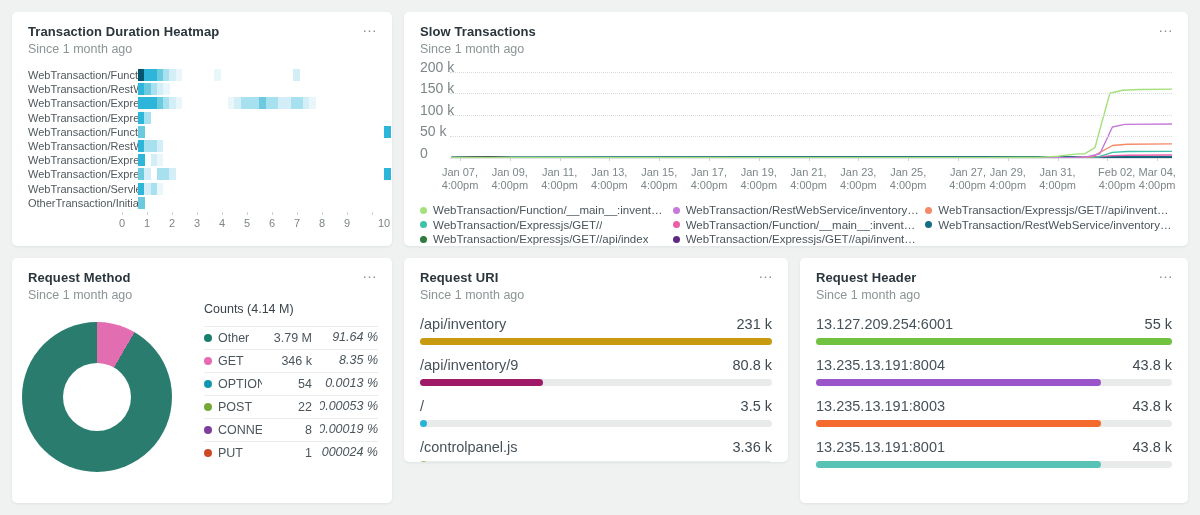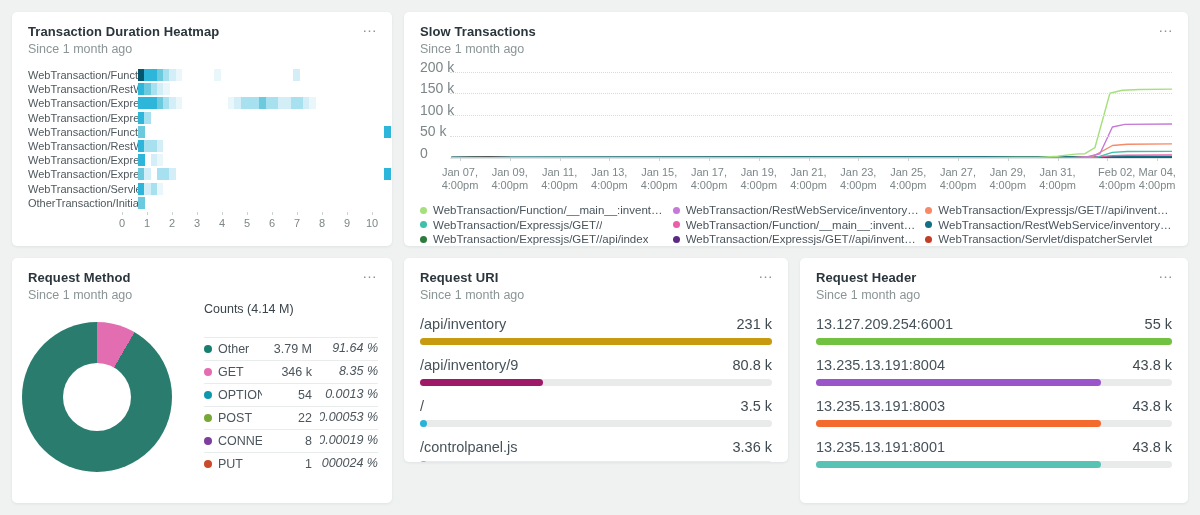--- a/index.html
+++ b/index.html
@@ -33,21 +33,21 @@
   .lc-xlab{position:absolute;top:104px;width:56px;text-align:center;font-size:11px;color:#7d8688;line-height:13px;}
   .legend{display:flex;padding:2px 16px 0 16px;gap:6px;}
   .legend-col{flex:1 1 0;min-width:0;}
   .legend-item{display:flex;align-items:center;margin-bottom:2.5px;font-size:11.5px;color:#49545b;cursor:pointer;min-width:0;}
   .legend-dot{width:7px;height:7px;border-radius:50%;margin-right:6px;flex:none;}
   .legend-txt{white-space:nowrap;overflow:hidden;text-overflow:ellipsis;}
   
   .donut{position:absolute;left:10px;top:64px;width:150px;height:150px;border-radius:50%;}
   .donut-hole{position:absolute;left:41px;top:41px;width:68px;height:68px;background:#fff;border-radius:50%;}
   .mtbl{position:absolute;left:192px;top:44px;right:14px;}
-  .mtbl-head{font-size:12.5px;color:#3a444b;margin-bottom:21px;}
+  .mtbl-head{font-size:12.5px;color:#3a444b;margin-bottom:10px;}
   .mtbl-row{display:flex;align-items:center;height:22px;border-top:1px solid #e9ecec;font-size:12.5px;}
   .mtbl-dot{width:8px;height:8px;border-radius:50%;margin-right:6px;flex:none;}
   .mtbl-name{flex:1;color:#4b555c;white-space:nowrap;overflow:hidden;}
   .mtbl-count{width:50px;text-align:right;color:#4b555c;flex:none;}
   .mtbl-pct{width:58px;margin-left:8px;position:relative;overflow:hidden;height:16px;flex:none;font-style:italic;}
   .mtbl-pct span{position:absolute;right:0;top:0;white-space:nowrap;color:#4b555c;}
   
   .bars{margin:14px 16px 0 16px;}
   .bar-row{margin-bottom:12px;cursor:pointer;}
   .bar-top{display:flex;justify-content:space-between;align-items:baseline;margin-bottom:6px;}
@@ -189,21 +189,21 @@
       <span class="hm-tick" style="left: 125px;">5</span>
       <div class="hm-tickmark" style="left: 150px;"></div>
       <span class="hm-tick" style="left: 150px;">6</span>
       <div class="hm-tickmark" style="left: 175px;"></div>
       <span class="hm-tick" style="left: 175px;">7</span>
       <div class="hm-tickmark" style="left: 200px;"></div>
       <span class="hm-tick" style="left: 200px;">8</span>
       <div class="hm-tickmark" style="left: 225px;"></div>
       <span class="hm-tick" style="left: 225px;">9</span>
       <div class="hm-tickmark" style="left: 250px;"></div>
-      <span class="hm-tick" style="left: 250px;">10</span>
+      <span class="hm-tick" style="left: 262px;">10</span>
     </div>
 </div>
 
 <div class="card" id="card-slow">
   <div class="card-head">
     <div class="card-title">Slow Transactions</div>
     <div class="card-sub">Since 1 month ago</div>
     <div class="more">…</div>
   </div>
   <div class="lc-wrap" id="lc-wrap">
@@ -273,21 +273,21 @@
       <div class="lc-xlab" style="left: 410.4px;">
         <div>Jan 23,</div>
         <div>4:00pm</div>
       </div>
       <div class="lc-tickmark" style="left: 488.2px;"></div>
       <div class="lc-xlab" style="left: 460.2px;">
         <div>Jan 25,</div>
         <div>4:00pm</div>
       </div>
       <div class="lc-tickmark" style="left: 538px;"></div>
-      <div class="lc-xlab" style="left: 510px;">
+      <div class="lc-xlab" style="left: 510px; text-align: right;">
         <div>Jan 27,</div>
         <div>4:00pm</div>
       </div>
       <div class="lc-tickmark" style="left: 587.8px;"></div>
       <div class="lc-xlab" style="left: 559.8px;">
         <div>Jan 29,</div>
         <div>4:00pm</div>
       </div>
       <div class="lc-tickmark" style="left: 637.6px;"></div>
       <div class="lc-xlab" style="left: 609.6px;">
@@ -335,24 +335,20 @@
         </div>
       </div>
       <div class="legend-col">
         <div class="legend-item">
           <span class="legend-dot" style="background: rgb(246, 138, 104);"></span>
           <span class="legend-txt">WebTransaction/Expressjs/GET//api/inventory</span>
         </div>
         <div class="legend-item">
           <span class="legend-dot" style="background: rgb(19, 111, 132);"></span>
           <span class="legend-txt">WebTransaction/RestWebService/inventory/{id} (GET)</span>
-        </div>
-        <div class="legend-item">
-          <span class="legend-dot" style="background: rgb(196, 61, 37);"></span>
-          <span class="legend-txt">WebTransaction/Servlet/dispatcherServlet</span>
         </div>
       </div>
     </div>
 </div>
 
 <div class="card" id="card-method">
   <div class="card-head">
     <div class="card-title">Request Method</div>
     <div class="card-sub">Since 1 month ago</div>
     <div class="more">…</div>

